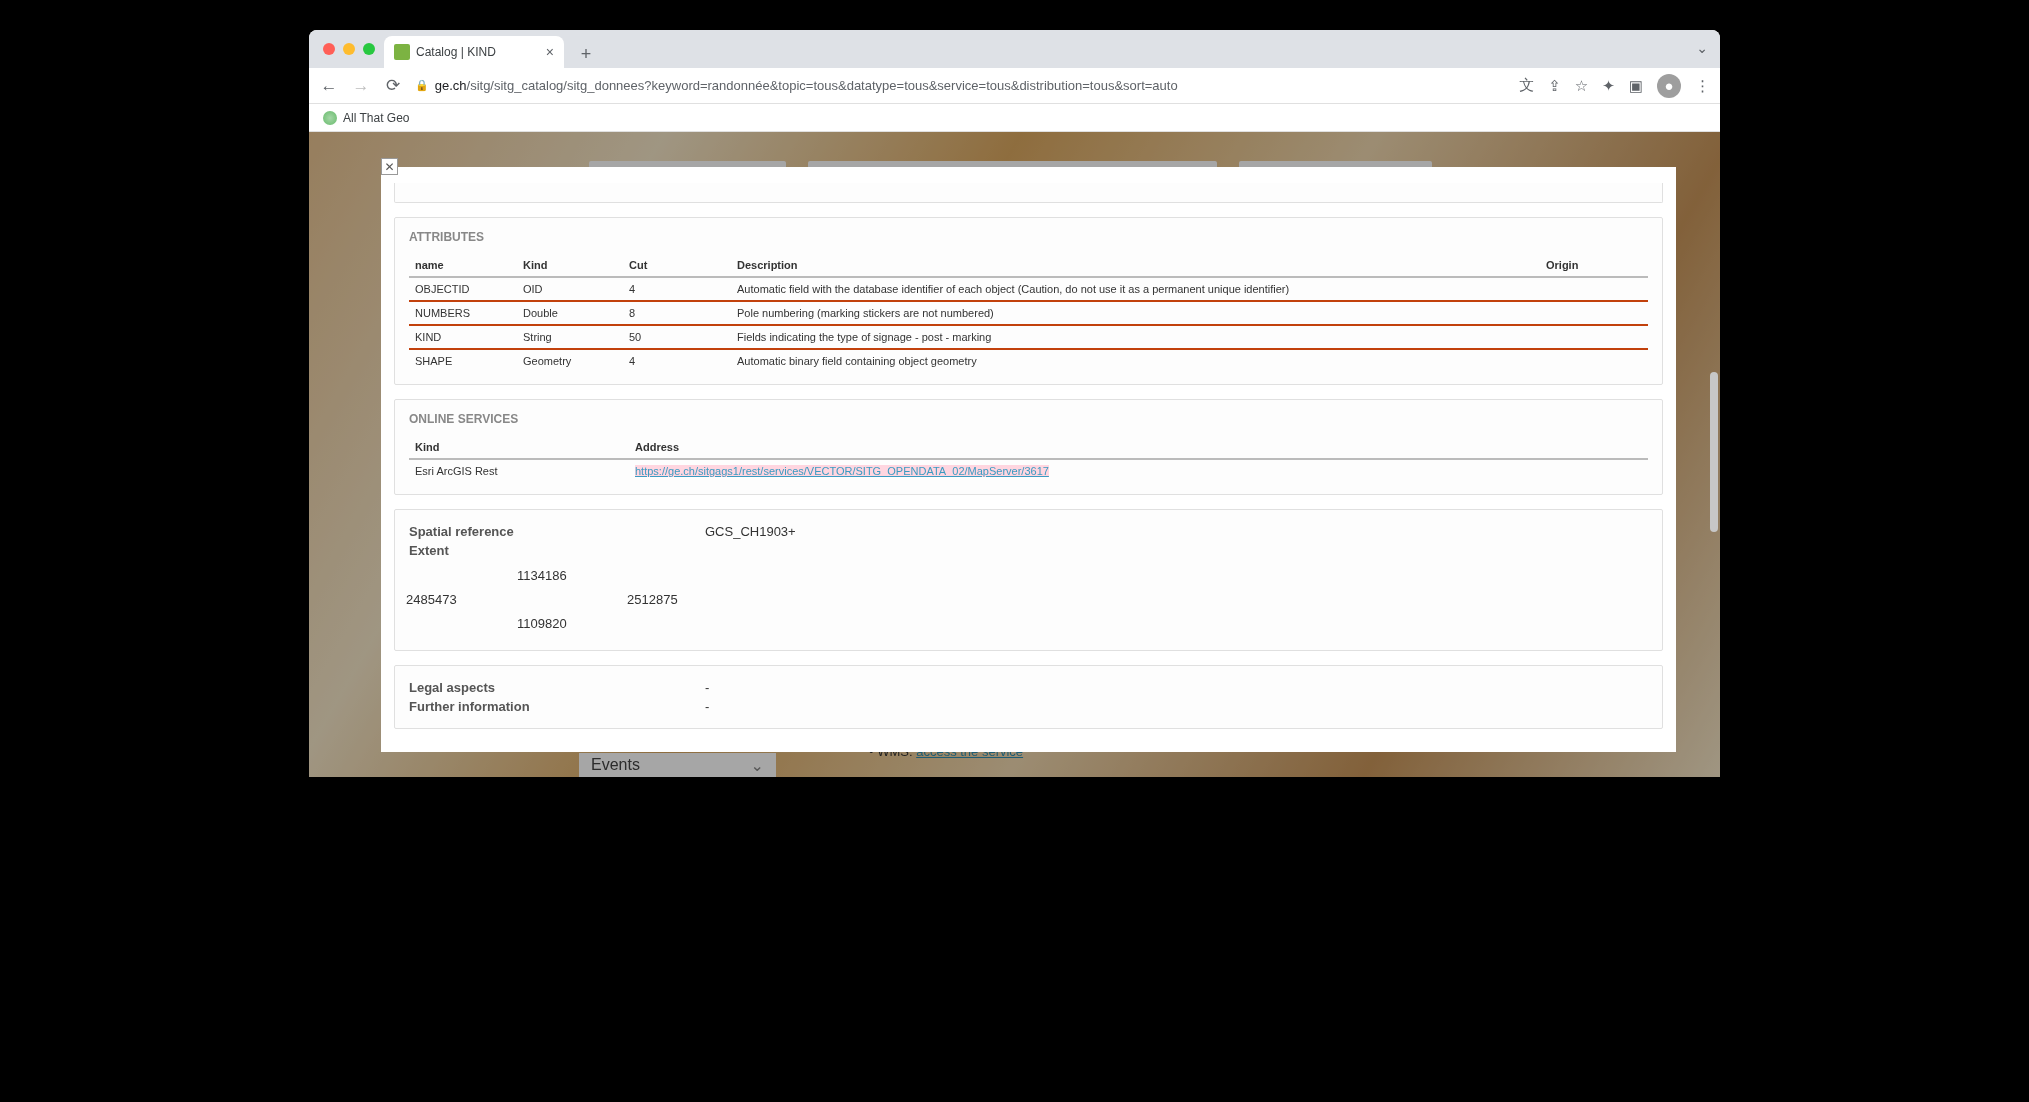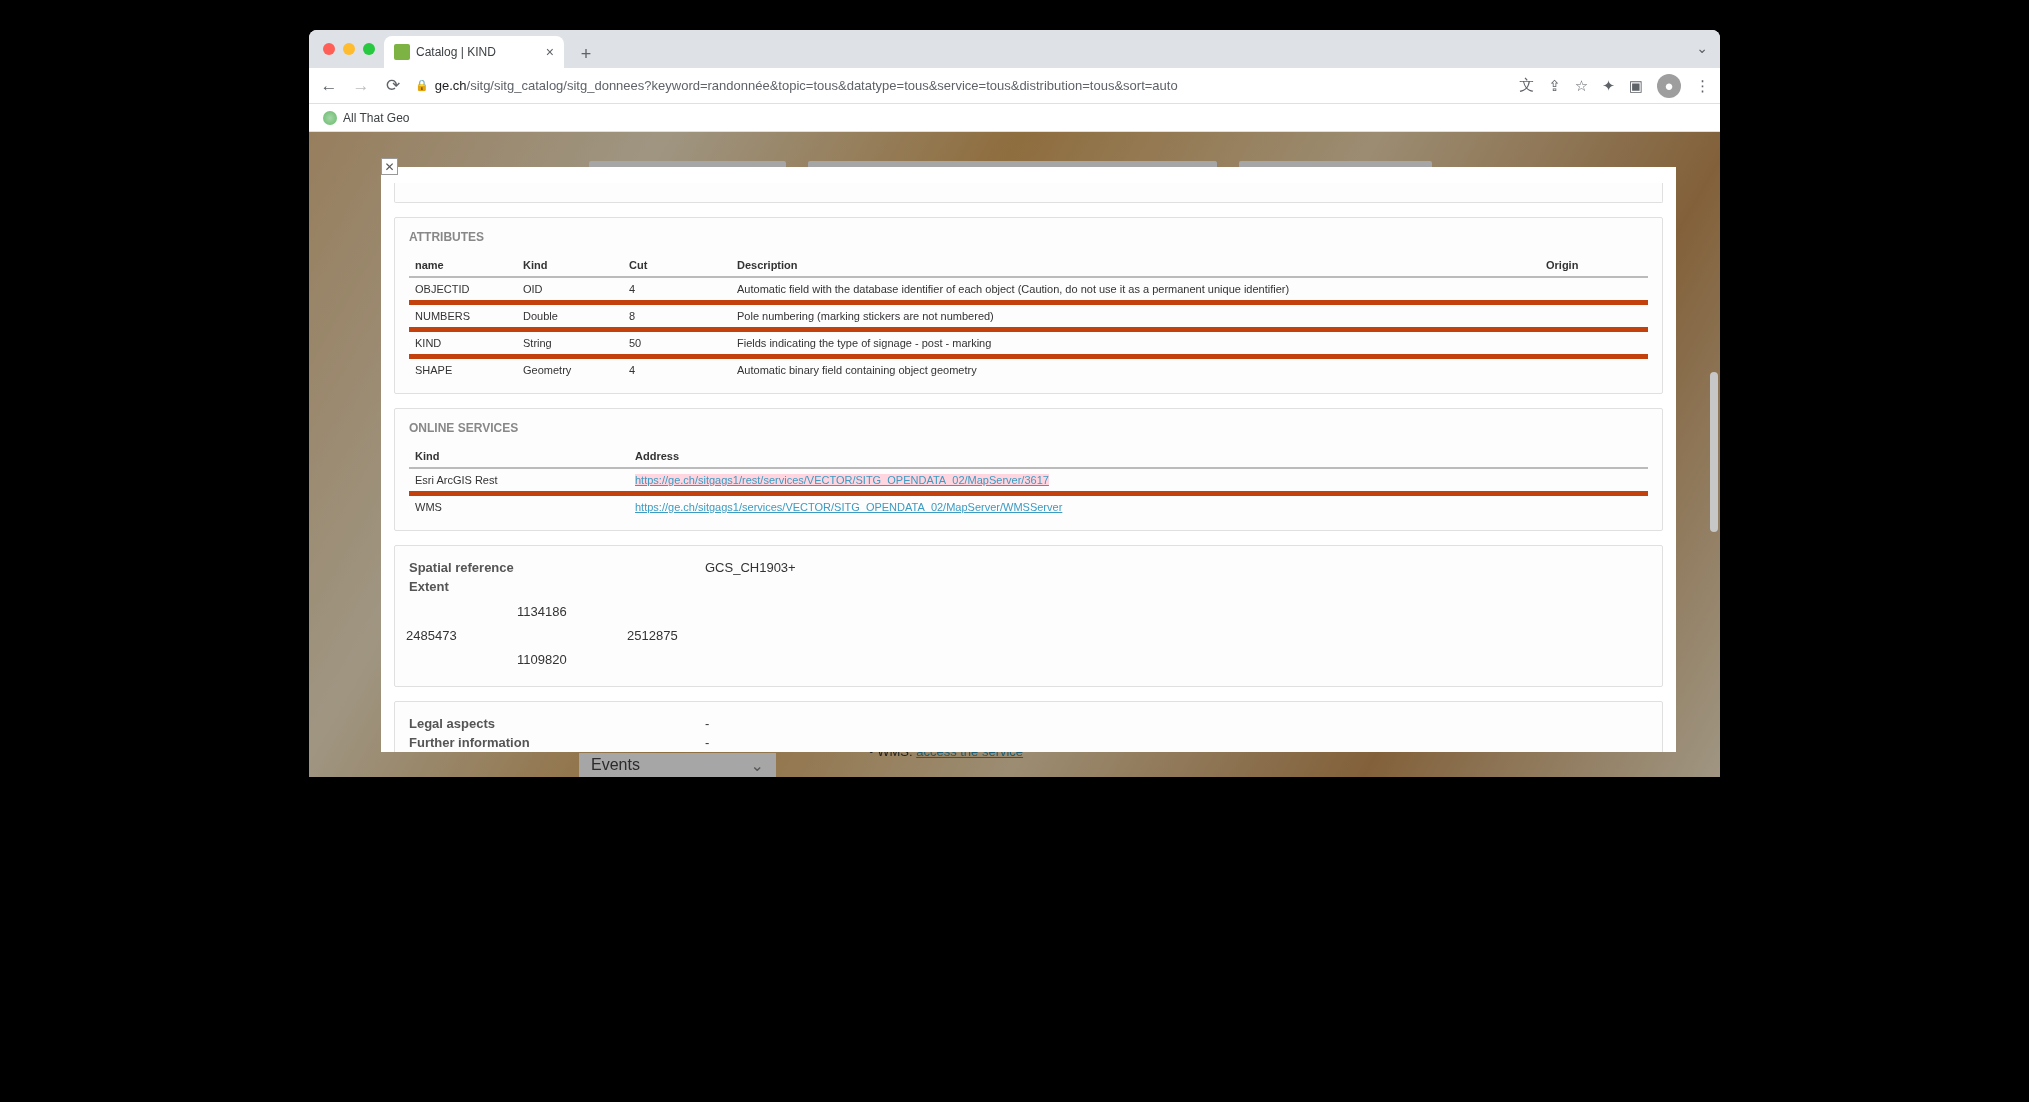--- a/index.html
+++ b/index.html
@@ -189,21 +189,21 @@
     }
     .section-title {
       color: #888;
       font-weight: bold;
       font-size: 12px;
       margin-bottom: 10px;
     }
     
     table { width: 100%; border-collapse: collapse; font-size: 11px; }
     thead th { text-align: left; font-weight: bold; color: #333; padding: 5px 6px; border-bottom: 2px solid #bbb; }
-    tbody td { padding: 5px 6px; border-bottom: 5px solid #c2410c; color: #333; }
+    tbody td { padding: 5px 6px; border-bottom: 2px solid #c2410c; color: #333; }
     tbody tr:last-child td { border-bottom: none; }
     
     .attr-col-name { width: 108px; }
     .attr-col-kind { width: 106px; }
     .attr-col-cut { width: 108px; }
     .attr-col-desc { }
     .attr-col-origin { width: 108px; }
     
     .svc-col-kind { width: 220px; }
     
@@ -362,24 +362,20 @@
           <thead>
             <tr>
               <th class="svc-col-kind">Kind</th>
               <th>Address</th>
             </tr>
           </thead>
           <tbody>
             <tr>
               <td>Esri ArcGIS Rest</td>
               <td><span class="link highlighted">https://ge.ch/sitgags1/rest/services/VECTOR/SITG_OPENDATA_02/MapServer/3617</span></td>
-            </tr>
-            <tr>
-              <td>WMS</td>
-              <td><span class="link">https://ge.ch/sitgags1/services/VECTOR/SITG_OPENDATA_02/MapServer/WMSServer</span></td>
             </tr>
           </tbody>
         </table>
       </div>
 
       <div class="modal-section">
         <div class="meta-row">
           <div class="meta-label">Spatial reference</div>
           <div class="meta-value">GCS_CH1903+</div>
         </div>

